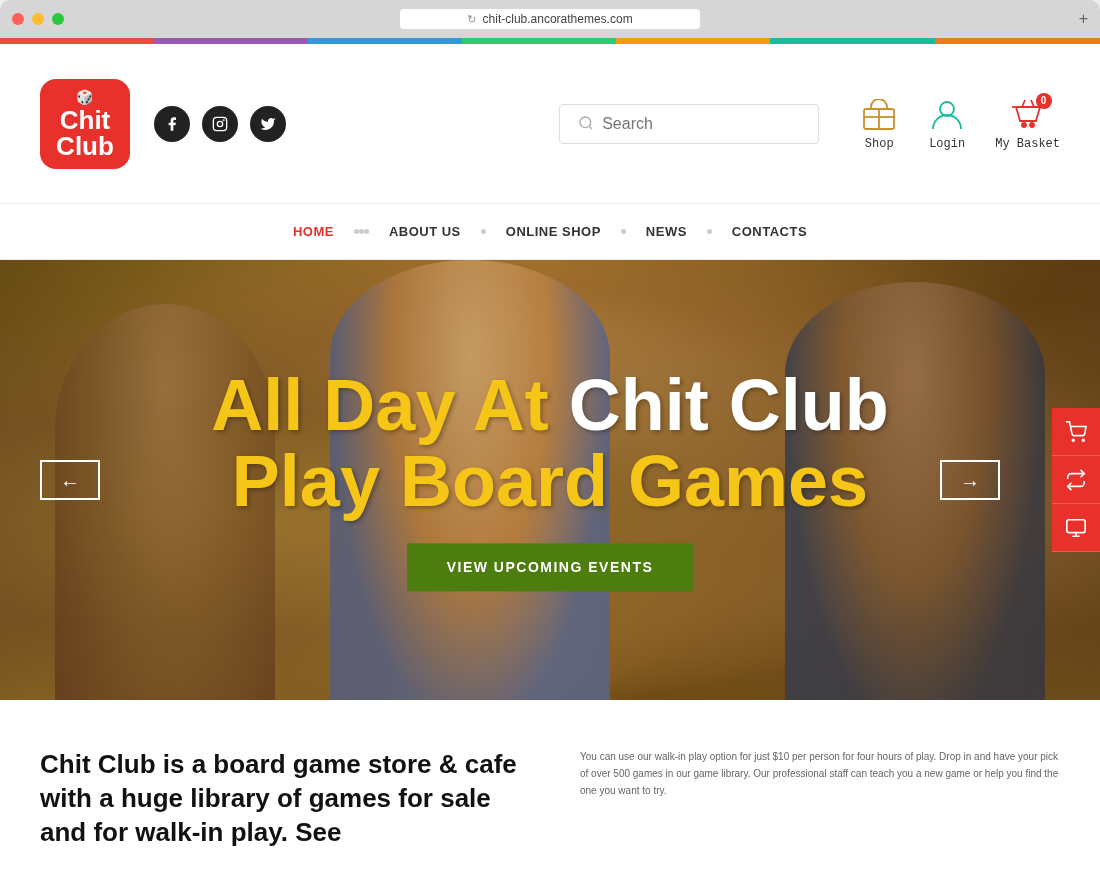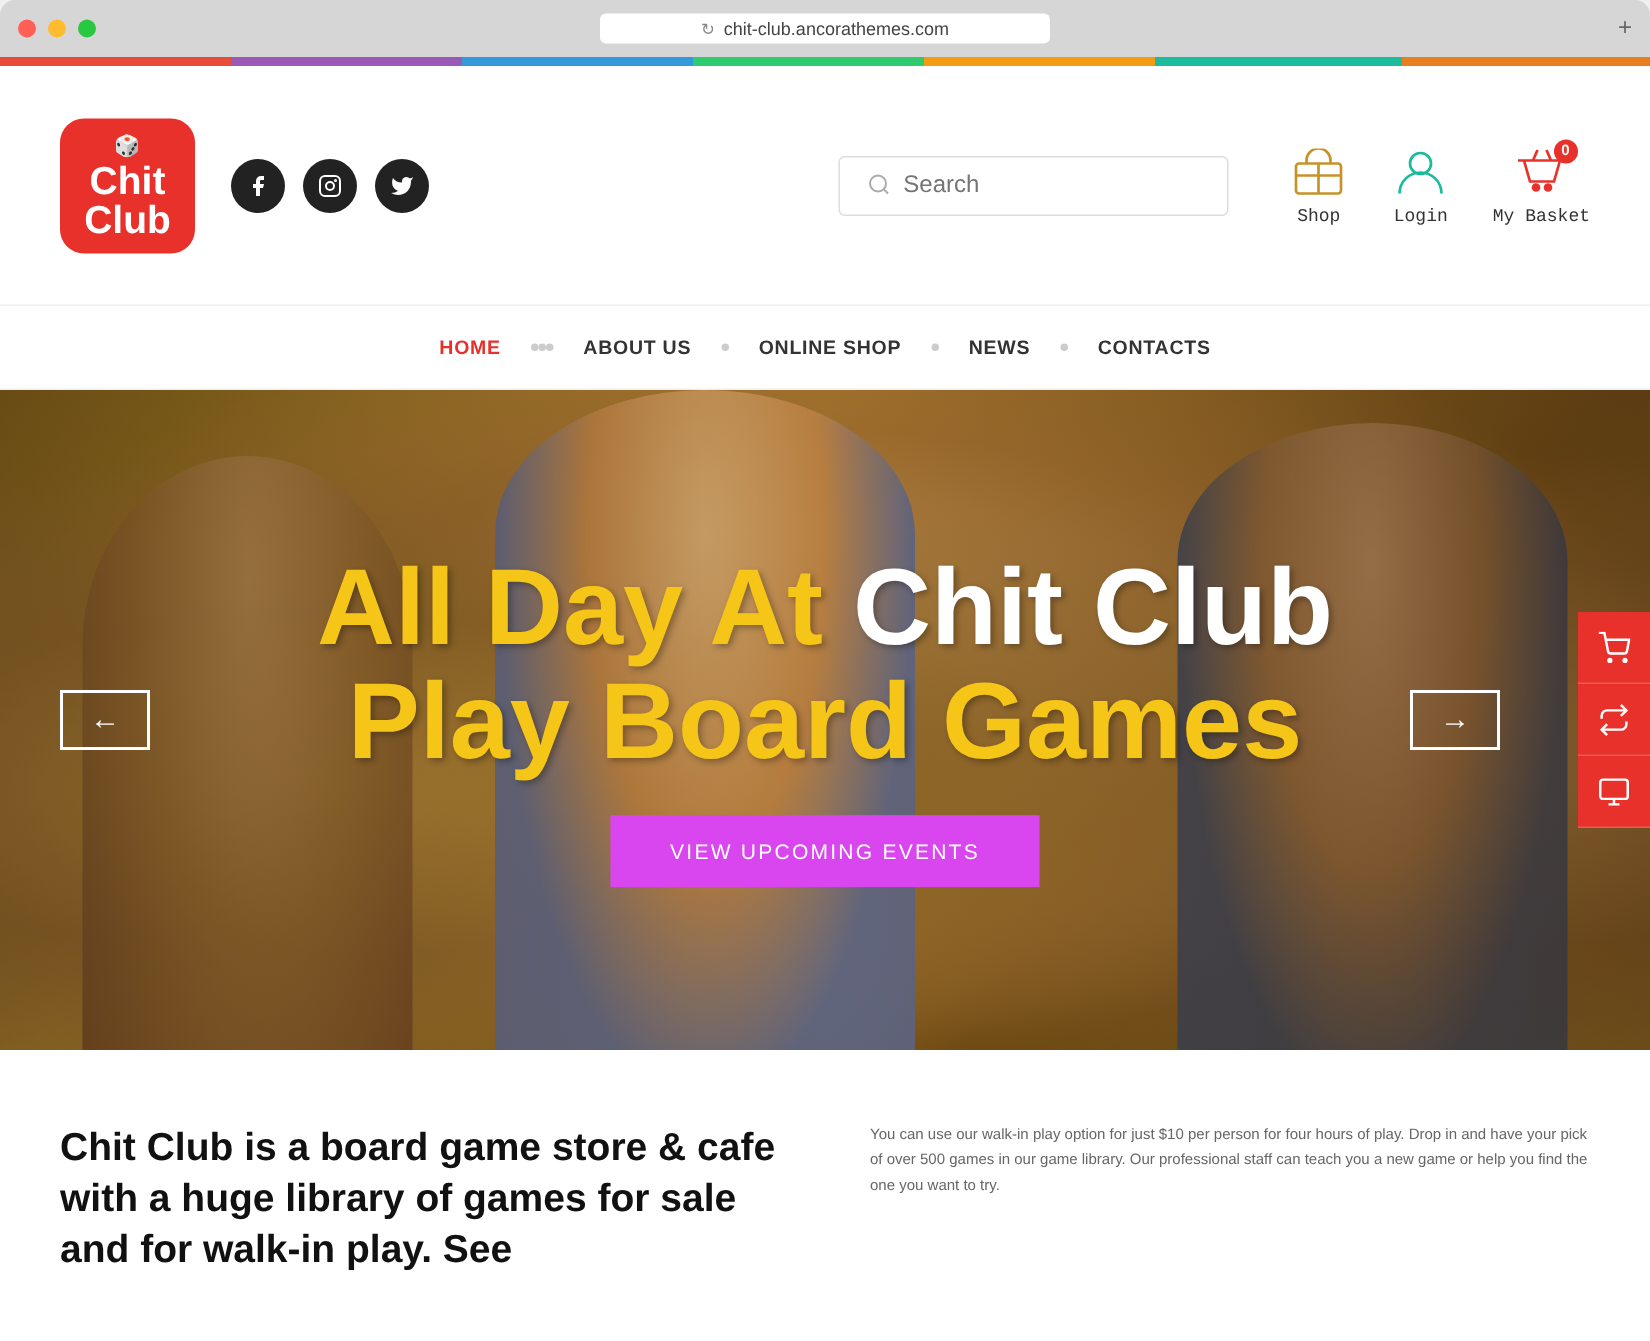--- a/index.html
+++ b/index.html
@@ -285,25 +285,25 @@
       font-weight: 900;
       color: #f5c518;
       line-height: 1.05;
       text-shadow: 2px 2px 4px rgba(0,0,0,0.3);
     }
     .hero-title-white {
       color: white;
     }
     .hero-cta {
       display: inline-block;
-      background: #d946ef;
+      background: #4d7c0f;
       color: white;
       padding: 16px 40px;
       font-size: 14px;
-      font-weight: 400;
+      font-weight: 700;
       letter-spacing: 1.5px;
       text-transform: uppercase;
       cursor: pointer;
       margin-top: 24px;
       border: none;
     }
     .hero-prev, .hero-next {
       position: absolute;
       top: 50%;
       transform: translateY(-50%);

